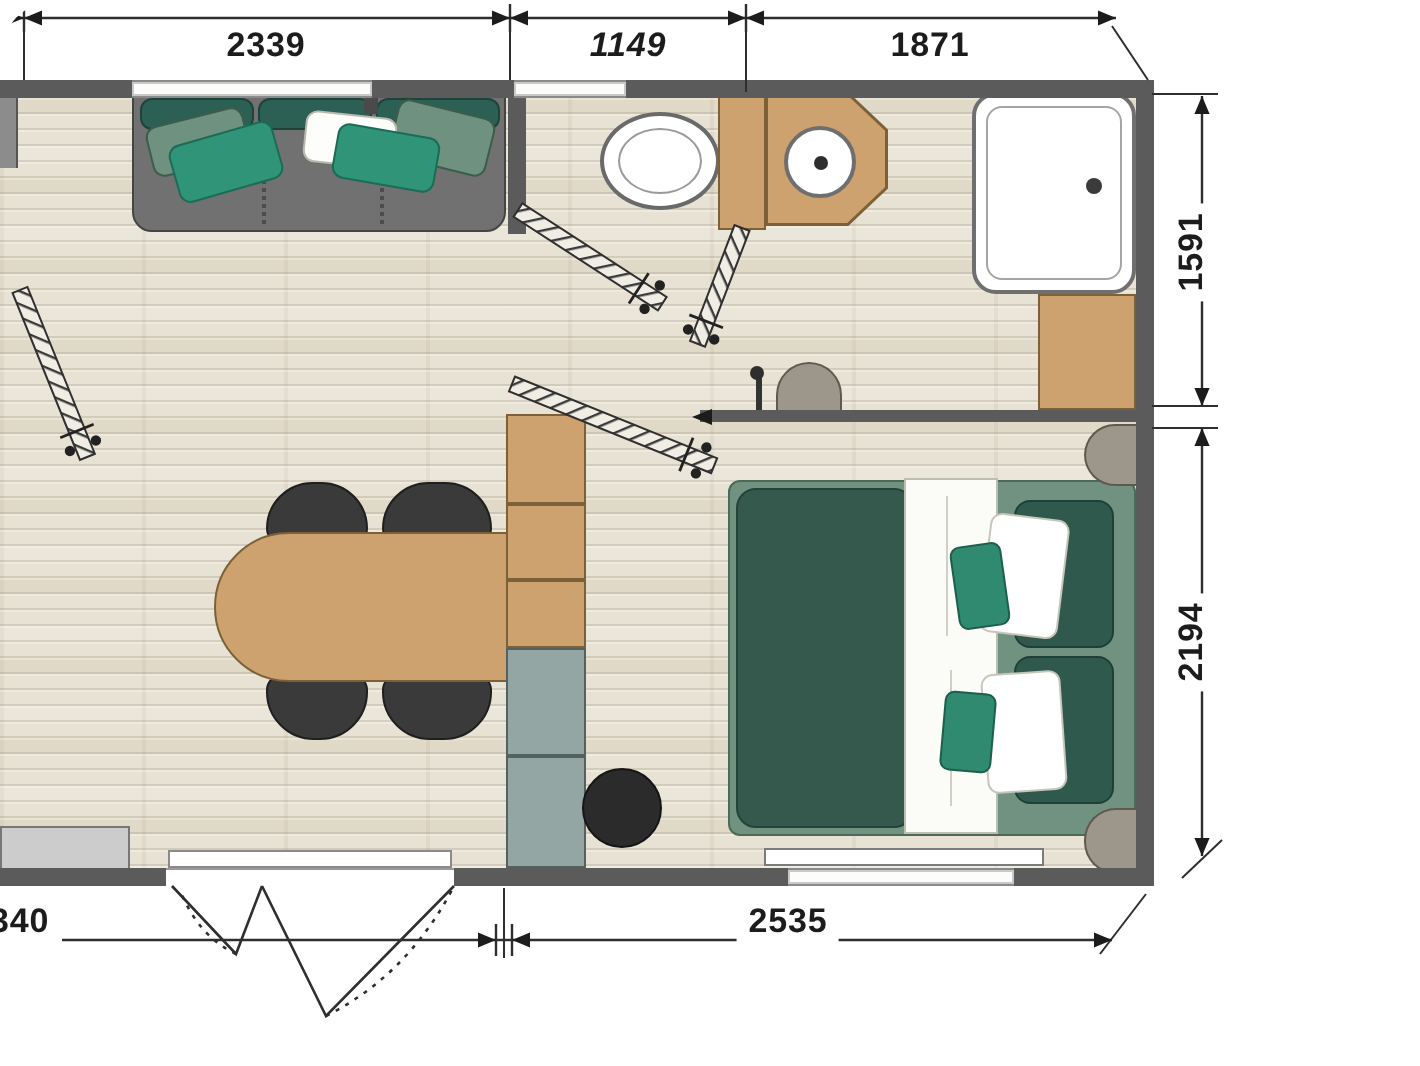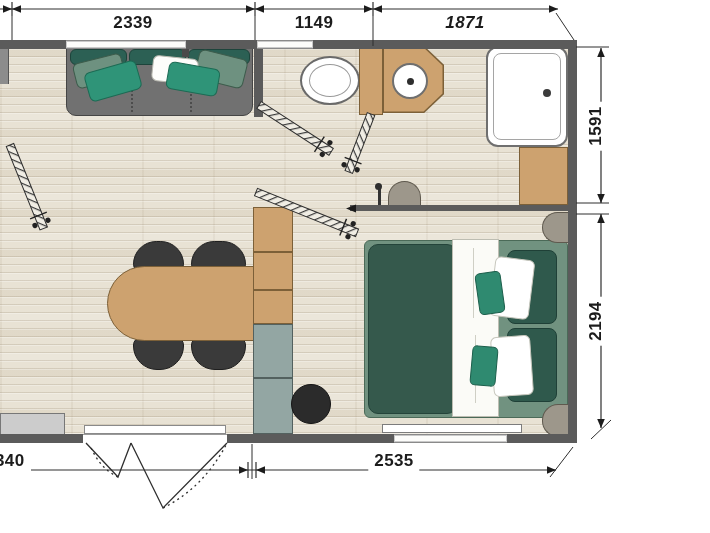--- a/index.html
+++ b/index.html
@@ -1,17 +1,17 @@
 <!DOCTYPE html>
 <html><head>
 <meta charset="utf-8">
 <style>
   html,body{margin:0;padding:0;background:#fff;}
   .stage{position:relative;width:710px;height:533px;background:#ffffff;overflow:hidden;
-         font-family:"Liberation Sans",sans-serif;}
+         font-family:"Liberation Sans",sans-serif;border-radius:29px;}
   .abs{position:absolute;box-sizing:border-box;}
   
   .floor{left:0;top:49px;width:568px;height:385px;background-color:#e8e2d4;
     background-image:
       repeating-linear-gradient(180deg, rgba(255,255,255,.28) 0 1px, rgba(255,255,255,0) 1px 8px),
       repeating-linear-gradient(180deg, rgba(0,0,0,0) 0 7px, rgba(140,122,96,.22) 7px 8px),
       repeating-linear-gradient(180deg, rgba(186,170,142,.16) 0 8px, rgba(0,0,0,0) 8px 24px, rgba(255,255,255,.14) 24px 32px, rgba(0,0,0,0) 32px 40px),
       repeating-linear-gradient(90deg, rgba(150,133,105,.10) 0 2px, rgba(0,0,0,0) 2px 71px);
     z-index:0;}
   
@@ -218,20 +218,20 @@
       <g transform="translate(256,192) rotate(22)">
         <rect x="0" y="-4" width="109" height="8" fill="url(#hatch)" stroke="#2f2f2f" stroke-width="1"></rect>
         <line x1="94" y1="-9" x2="94" y2="9" stroke="#222" stroke-width="1.4"></line>
         <circle cx="102" cy="-7" r="2.6" fill="#222"></circle>
         <circle cx="102" cy="7" r="2.6" fill="#222"></circle>
       </g>
     </g>
   </svg>
 
   <div class="dim center" style="left:133px;top:13px;">2339</div>
-  <div class="dim center" style="left:314px;top:13px;">1149</div>
-  <div class="dim center" style="left:465px;top:13px;font-style:italic;">1871</div>
+  <div class="dim center" style="left:314px;top:13px;font-style:italic;">1149</div>
+  <div class="dim center" style="left:465px;top:13px;">1871</div>
   <div class="dim vert" style="left:596px;top:126px;">1591</div>
   <div class="dim vert" style="left:596px;top:321px;">2194</div>
   <div class="dim patch" style="left:-11px;top:451px;">340</div>
   <div class="dim patch center" style="left:394px;top:451px;">2535</div>
 
 </div>
 
 </body></html>

